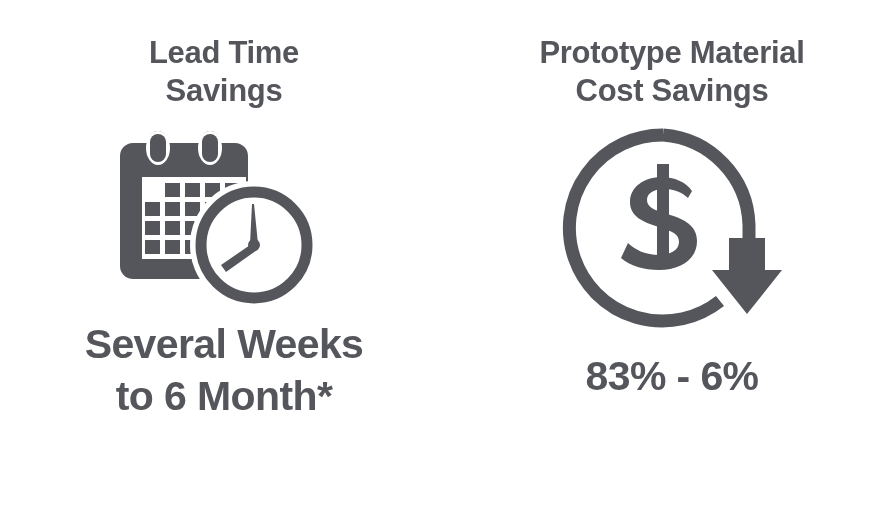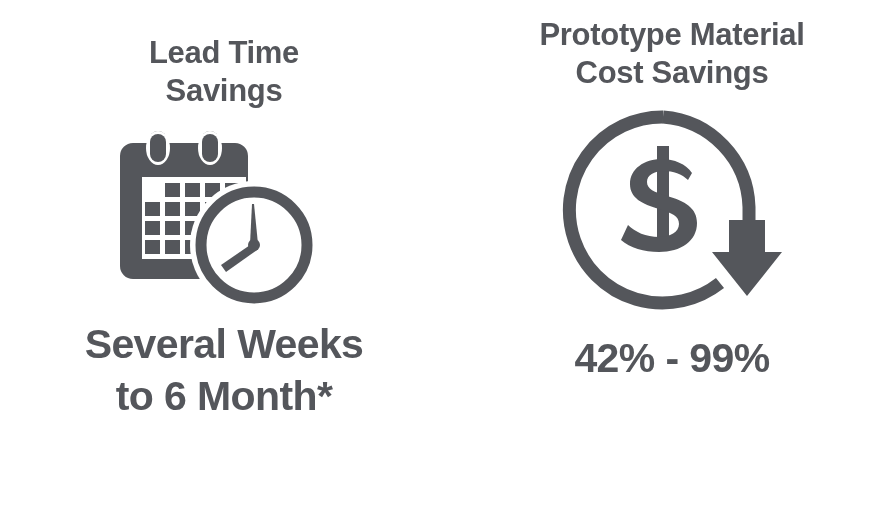--- a/index.html
+++ b/index.html
@@ -47,21 +47,21 @@
     white-space: pre-line;
     margin: 0;
   }
 
   .panel-left .panel-heading {
     margin-top: 34px;
     width: 300px;
   }
 
   .panel-right .panel-heading {
-    margin-top: 16px;
+    margin-top: 34px;
     width: 400px;
   }
 
   .icon-wrap {
     display: flex;
     align-items: center;
     justify-content: center;
   }
 
   .panel-left .icon-wrap {
@@ -192,16 +192,16 @@
                    C94 82 87 79 87 72
                    C87 65 94 61 104 61
                    C113 61 122 64 128 70
                    Z"></path>
 
           <path d="M169 110 L205 110 L205 142 L222 142 L187 186 L152 142 L169 142 Z"></path>
         </g>
       </svg>
     </div>
 
-    <div class="panel-value">42% - 99%</div>
+    <div class="panel-value">83% - 6%</div>
   </div>
 
 </div>
 
 </body></html>

